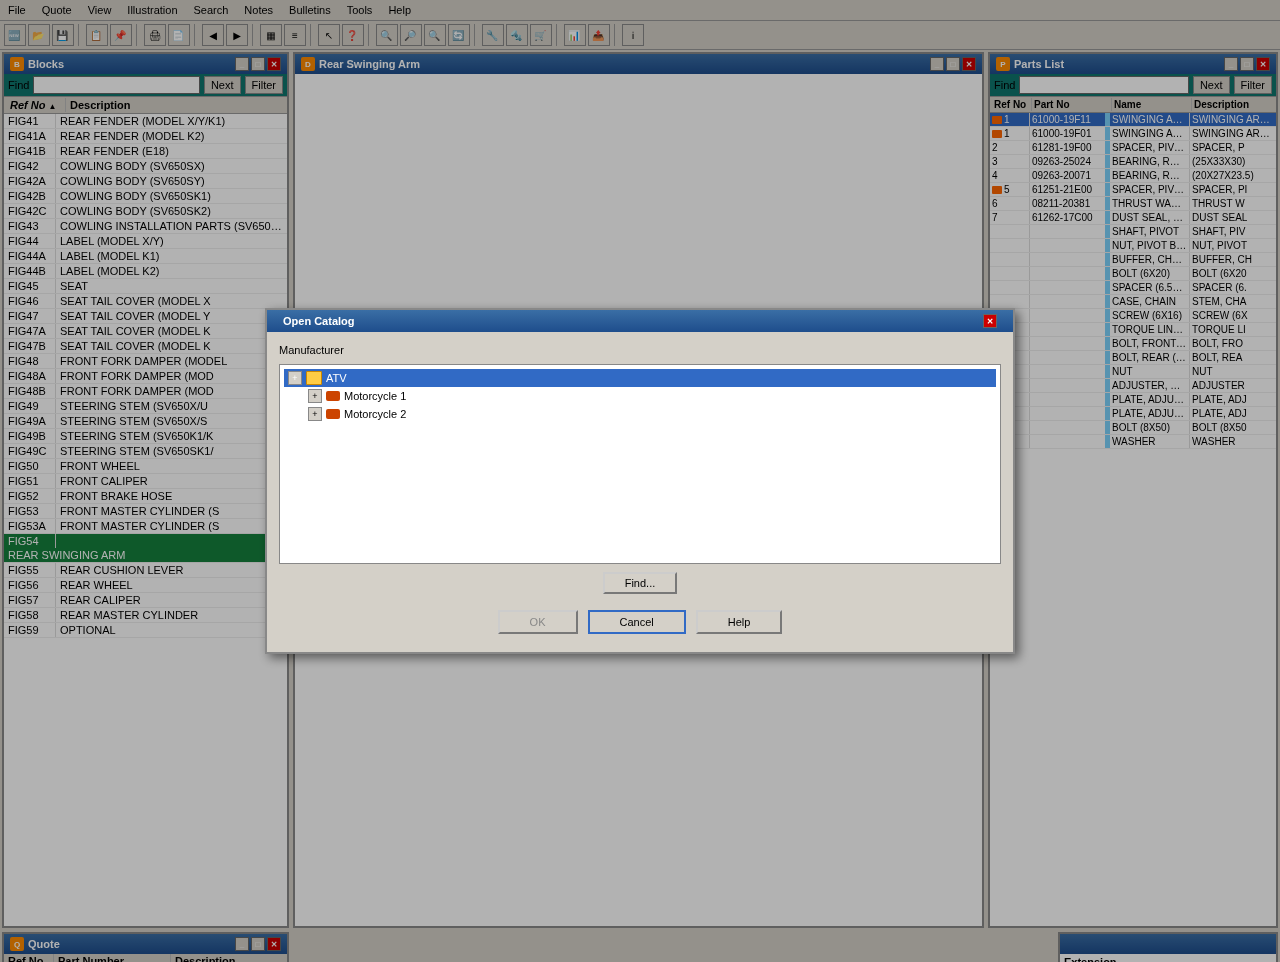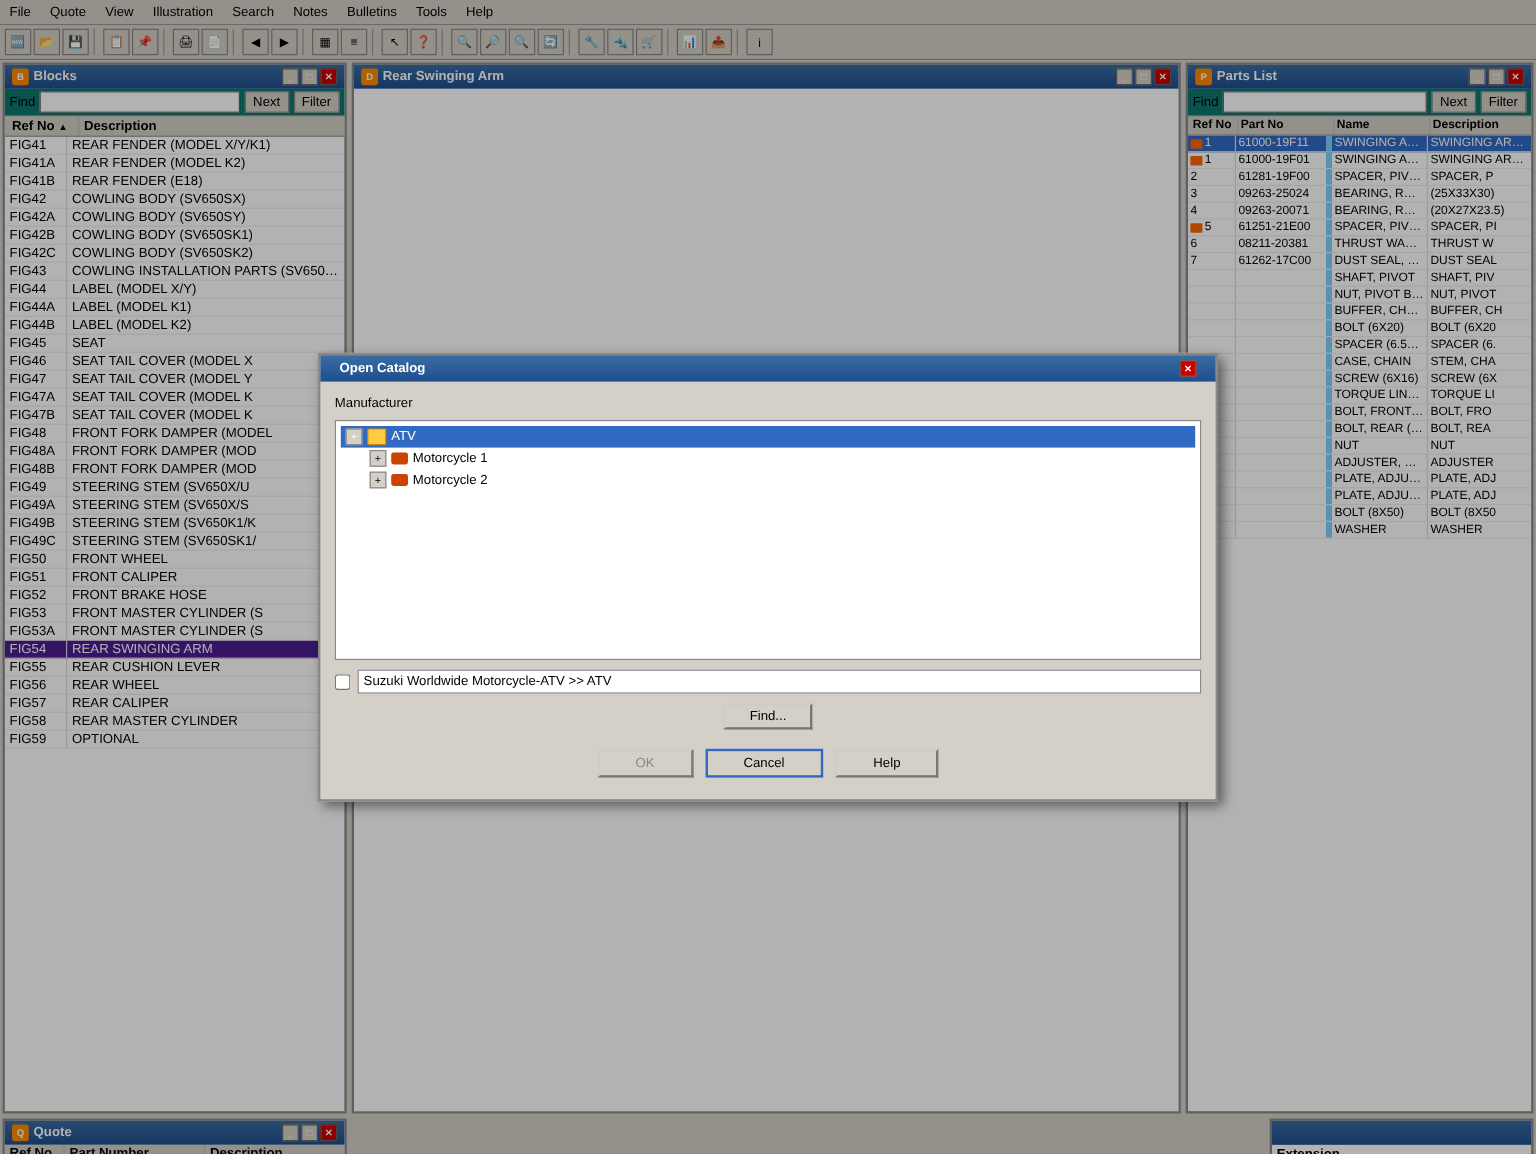--- a/index.html
+++ b/index.html
@@ -25,27 +25,27 @@
     .win-controls { display: flex; gap: 2px; }
     .win-btn { width: 14px; height: 14px; background: #d4d0c8; border: 1px solid #666; display: inline-flex; align-items: center; justify-content: center; font-size: 8px; cursor: pointer; }
     .win-btn.close { background: #cc0000; color: white; }
 
     .panel-toolbar { display: flex; align-items: center; padding: 2px 4px; background: #0f766e; border-bottom: 1px solid #999; gap: 4px; }
     .panel-toolbar label { font-size: 11px; }
     .panel-toolbar input { flex: 1; height: 18px; border: 1px solid #666; font-size: 11px; }
     .panel-toolbar button { height: 18px; padding: 0 6px; font-size: 11px; background: #d4d0c8; border: 1px solid #888; cursor: pointer; }
 
     .blocks-list-header { display: flex; background: #d4d0c8; border-bottom: 1px solid #999; font-size: 11px; font-weight: bold; padding: 1px 2px; }
-    .blocks-list-header .col-ref { width: 60px; padding: 1px 4px; border-right: 1px solid #bbb; }
+    .blocks-list-header .col-ref { width: 60px; padding: 1px 4px; border-right: 1px solid #bbb; font-style: italic; }
     .blocks-list-header .col-desc { flex: 1; padding: 1px 4px; }
     .sort-arrow { display: inline-block; font-size: 8px; }
 
     .blocks-list { flex: 1; overflow-y: auto; overflow-x: hidden; }
     .block-row { display: flex; font-size: 11px; border-bottom: 1px solid #eee; cursor: pointer; }
-    .block-row.selected { background: #4c1d95; color: white; }
+    .block-row.selected { background: #15803d; color: white; flex-direction: column; }
     .block-row .col-ref { width: 52px; padding: 1px 4px; border-right: 1px solid #ddd; }
     .block-row .col-desc { flex: 1; padding: 1px 4px; overflow: hidden; white-space: nowrap; text-overflow: ellipsis; }
 
     
     .diagram-panel { flex: 1; border: 2px solid #888; background: #fff; display: flex; flex-direction: column; margin: 2px; }
     .diagram-content { flex: 1; background: #fff; position: relative; overflow: hidden; }
     .diagram-content svg { width: 100%; height: 100%; }
 
     
     .parts-panel { width: 290px; border: 2px solid #888; background: #fff; display: flex; flex-direction: column; margin: 2px; }
@@ -600,24 +600,20 @@
             <span class="tree-icon moto-icon"></span>
             <span>Motorcycle 1</span>
           </div>
           <div class="tree-item">
             <span class="expand-icon">+</span>
             <span class="tree-icon moto-icon"></span>
             <span>Motorcycle 2</span>
           </div>
         </div>
       </div>
-      <div class="path-bar">
-        <input type="checkbox" class="path-checkbox" style="">
-        <input type="text" class="path-input" value="Suzuki Worldwide Motorcycle-ATV &gt;&gt; ATV" style="">
-      </div>
       <button class="find-btn">Find...</button>
       <div class="modal-buttons">
         <button class="modal-btn" disabled="">OK</button>
         <button class="modal-btn default">Cancel</button>
         <button class="modal-btn">Help</button>
       </div>
     </div>
   </div>
 </div>
 

